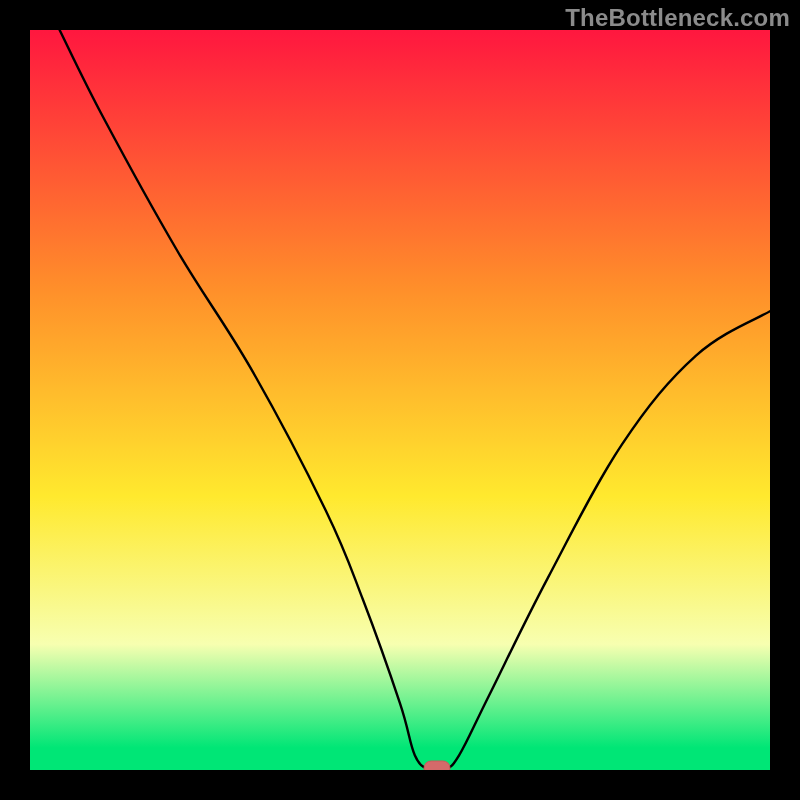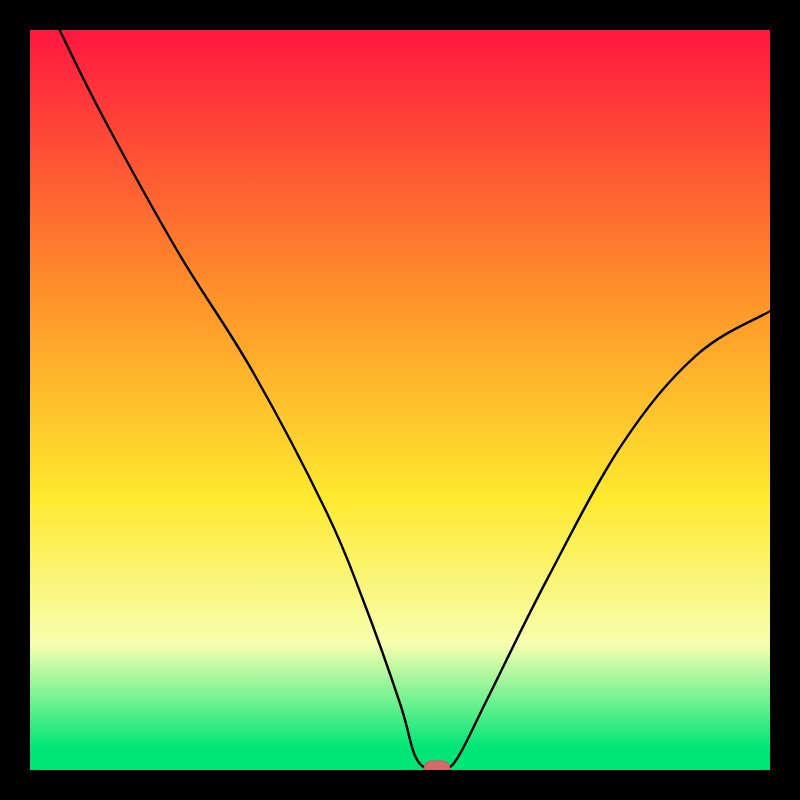--- a/index.html
+++ b/index.html
@@ -32,20 +32,21 @@
     left: 0;
     top: 0;
     width: 800px;
     height: 800px;
   }
 </style>
 </head>
 <body>
 
 <div class="stage">
+  <div class="watermark">TheBottleneck.com</div>
 
   <svg viewBox="0 0 800 800" preserveAspectRatio="none">
     <defs>
       <linearGradient id="bg-grad" x1="0" y1="0" x2="0" y2="1">
 
       <stop offset="0%" stop-color="#ff173f"></stop>
           <stop offset="35%" stop-color="#ff8f2a"></stop>
           <stop offset="63%" stop-color="#ffe92e"></stop>
           <stop offset="83%" stop-color="#f7ffb0"></stop>
           <stop offset="97%" stop-color="#00e676"></stop>

